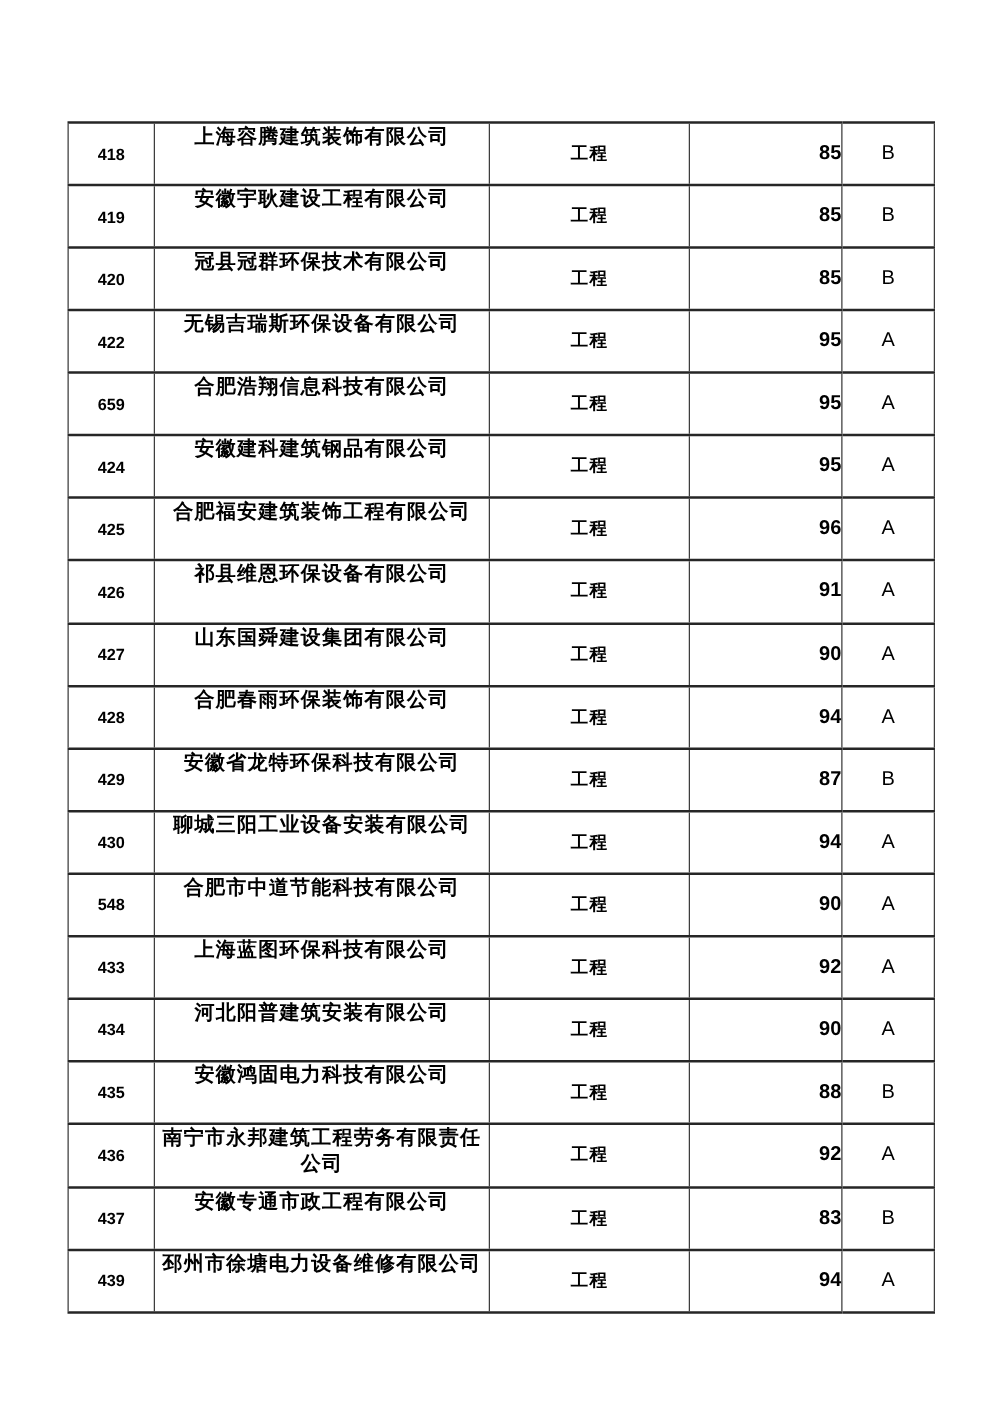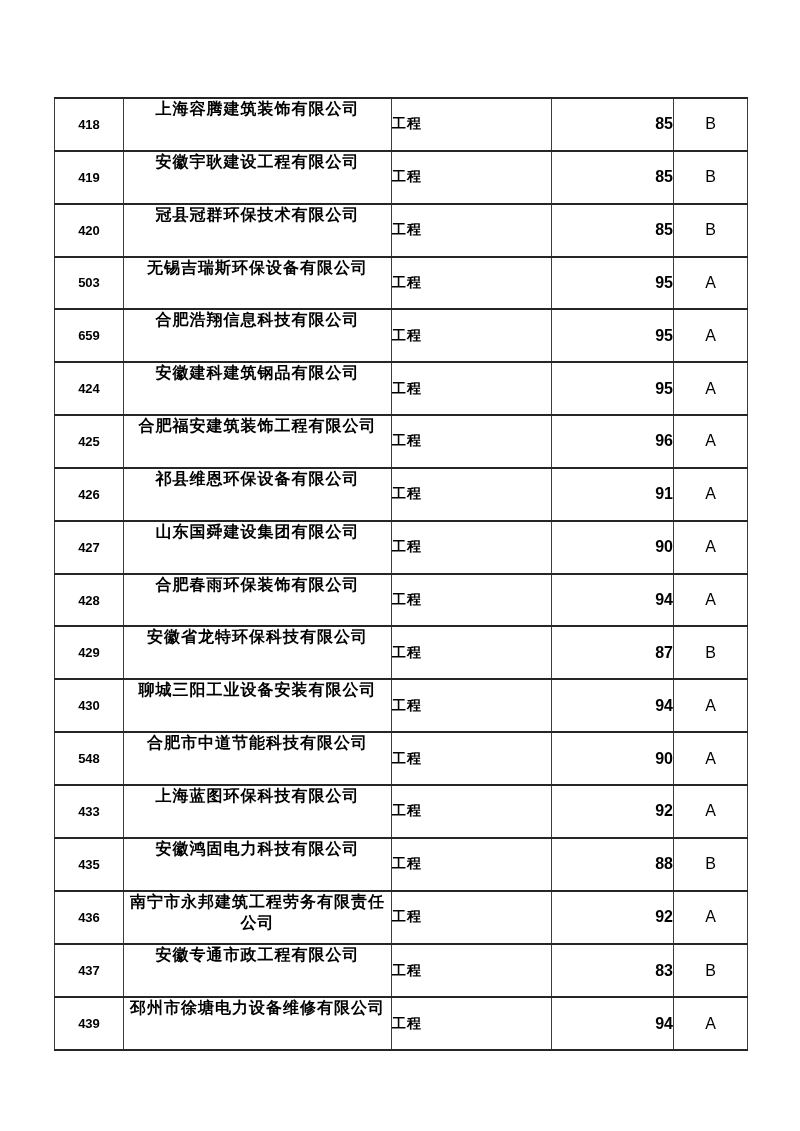--- a/index.html
+++ b/index.html
@@ -52,21 +52,21 @@
   }
   td.cell-company {
     text-align: center;
     vertical-align: top;
     padding-top: 3px;
     font-weight: 700;
     font-size: 16px;
     letter-spacing: 1px;
   }
   td.cell-category {
-    text-align: left;
+    text-align: center;
     vertical-align: middle;
     padding-top: 6px;
     font-weight: 700;
     font-size: 14px;
     letter-spacing: 1px;
   }
   td.cell-score {
     text-align: right;
     vertical-align: middle;
     font-weight: 700;
@@ -108,21 +108,21 @@
           <td class="cell-grade">B</td>
         </tr>
         <tr>
           <td class="cell-no">420</td>
           <td class="cell-company">冠县冠群环保技术有限公司</td>
           <td class="cell-category">工程</td>
           <td class="cell-score">85</td>
           <td class="cell-grade">B</td>
         </tr>
         <tr>
-          <td class="cell-no">503</td>
+          <td class="cell-no">422</td>
           <td class="cell-company">无锡吉瑞斯环保设备有限公司</td>
           <td class="cell-category">工程</td>
           <td class="cell-score">95</td>
           <td class="cell-grade">A</td>
         </tr>
         <tr>
           <td class="cell-no">659</td>
           <td class="cell-company">合肥浩翔信息科技有限公司</td>
           <td class="cell-category">工程</td>
           <td class="cell-score">95</td>
@@ -182,20 +182,27 @@
           <td class="cell-company">合肥市中道节能科技有限公司</td>
           <td class="cell-category">工程</td>
           <td class="cell-score">90</td>
           <td class="cell-grade">A</td>
         </tr>
         <tr>
           <td class="cell-no">433</td>
           <td class="cell-company">上海蓝图环保科技有限公司</td>
           <td class="cell-category">工程</td>
           <td class="cell-score">92</td>
+          <td class="cell-grade">A</td>
+        </tr>
+        <tr>
+          <td class="cell-no">434</td>
+          <td class="cell-company">河北阳普建筑安装有限公司</td>
+          <td class="cell-category">工程</td>
+          <td class="cell-score">90</td>
           <td class="cell-grade">A</td>
         </tr>
         <tr>
           <td class="cell-no">435</td>
           <td class="cell-company">安徽鸿固电力科技有限公司</td>
           <td class="cell-category">工程</td>
           <td class="cell-score">88</td>
           <td class="cell-grade">B</td>
         </tr>
         <tr>

